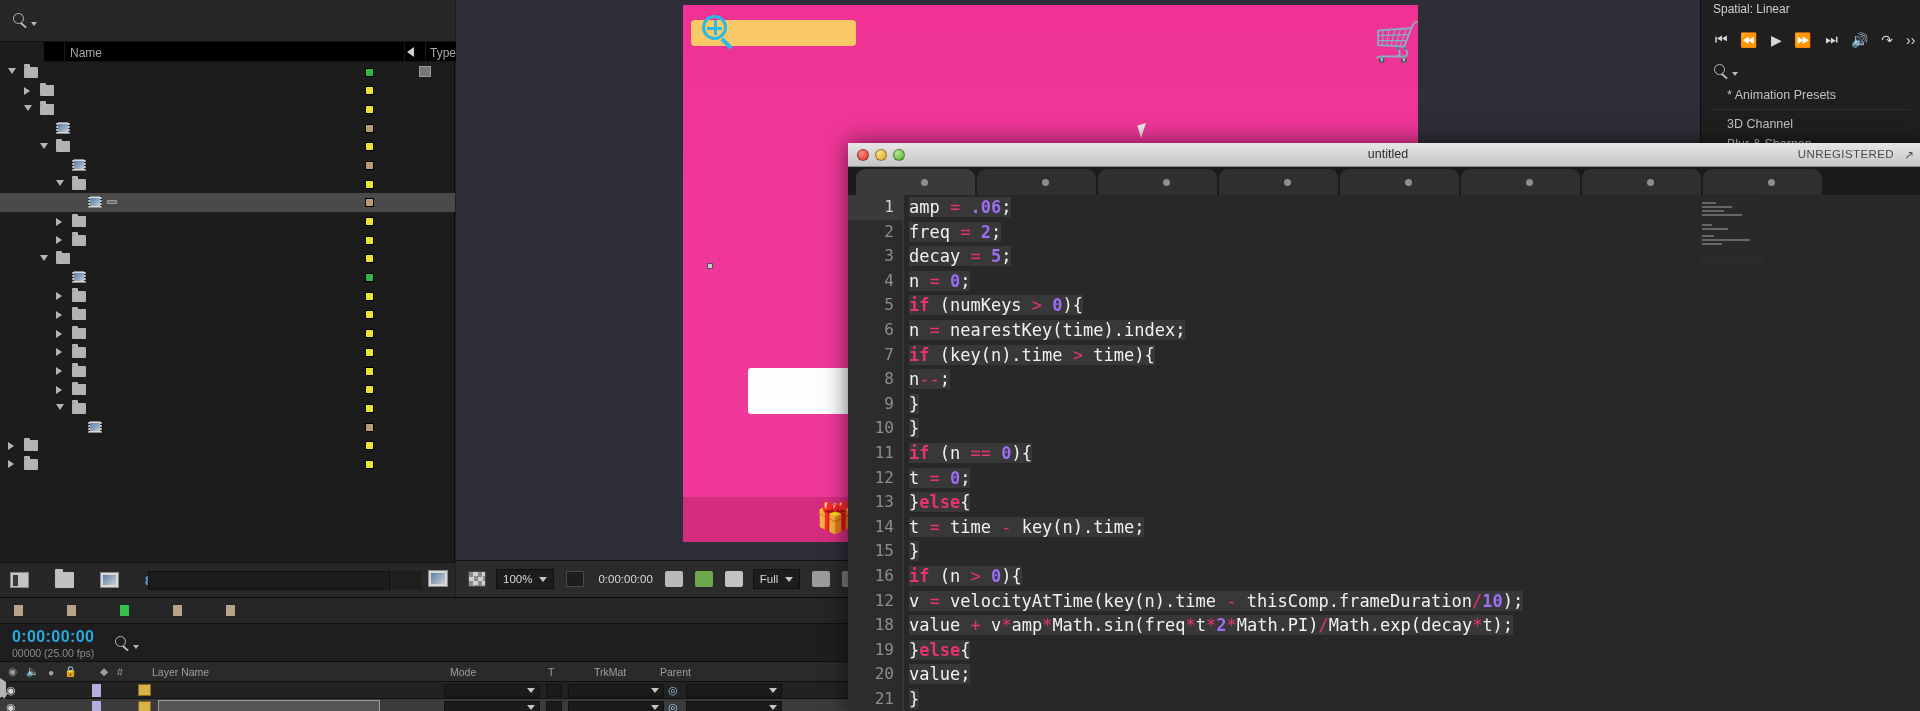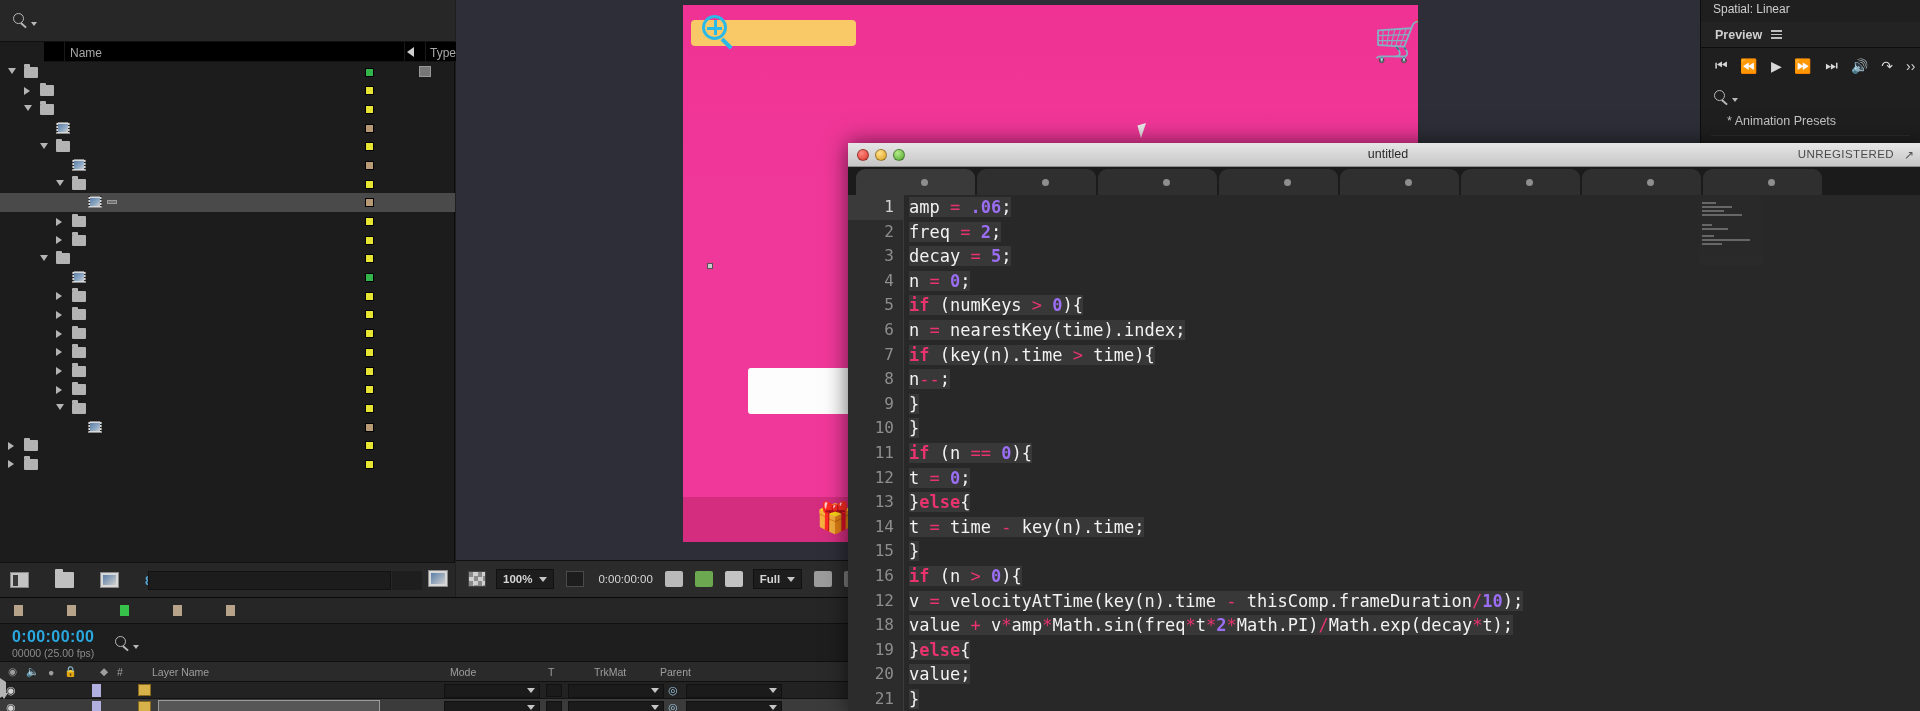--- a/index.html
+++ b/index.html
@@ -149,21 +149,21 @@
     position:absolute; left:683px; top:124px; width:0;height:0;
     border-left:9px solid #e8e8e8; border-bottom:13px solid transparent; transform:rotate(-16deg);
   }
   .layer-handle{ position:absolute; width:6px; height:6px; background:#c9c9c9; border:1px solid #555; }
 
   #viewer-bottombar{
     position:absolute; left:456px; top:560px; width:1244px; height:37px;
     background:#2b2b2b; border-top:1px solid #121212;
     display:flex; align-items:center; font-size:11.5px; color:#c9c9c9;
   }
-  .vb-sel{ display:flex; align-items:center; height:20px; background:#1d1d1d; border:1px solid #111; padding:0 6px; margin-left:10px; color:#d6d6d6;font-weight:bold; }
+  .vb-sel{ display:flex; align-items:center; height:20px; background:#1d1d1d; border:1px solid #111; padding:0 6px; margin-left:10px; color:#d6d6d6; }
   .caret-dn{ width:0;height:0;border-left:4px solid transparent;border-right:4px solid transparent;border-top:5px solid #c5c5c5; margin-left:7px; }
   .vb-ico{ width:18px; height:16px; margin-left:12px; position:relative; }
 
   
   #right-dock{
     position:absolute; left:1700px; top:0; width:220px; height:711px; background:#1f1f1f;
     border-left:1px solid #0d0d0d;
   }
   .rd-sec-title{ font-size:12.5px; color:#cfcfcf; font-weight:bold; }
   .hamb{ display:inline-block; width:11px; height:9px; position:relative; margin-left:9px; vertical-align:middle;}
@@ -475,28 +475,20 @@
     <div class="vb-ico" style="background:#9c9c9c;border-radius:2px;"></div>
     <div class="vb-ico" style="background:#7c7c7c;border-radius:2px;"></div>
   </div>
 
   <div id="right-dock">
 
     <div style="padding:2px 0 6px 12px;">
       <div style="font-size:12px;color:#cfcfcf;">Spatial: Linear</div>
     </div>
 
-    <div class="panelbar">
-      <span class="rd-sec-title">Preview</span>
-      <span class="hamb">
-          <i></i>
-          <i></i>
-          <i></i>
-        </span>
-    </div>
     <div class="transport">
       <span>⏮</span>
       <span>⏪</span>
       <span>▶</span>
       <span>⏩</span>
       <span>⏭</span>
       <span>🔊</span>
       <span>↷</span>
       <span>››</span>
     </div>

